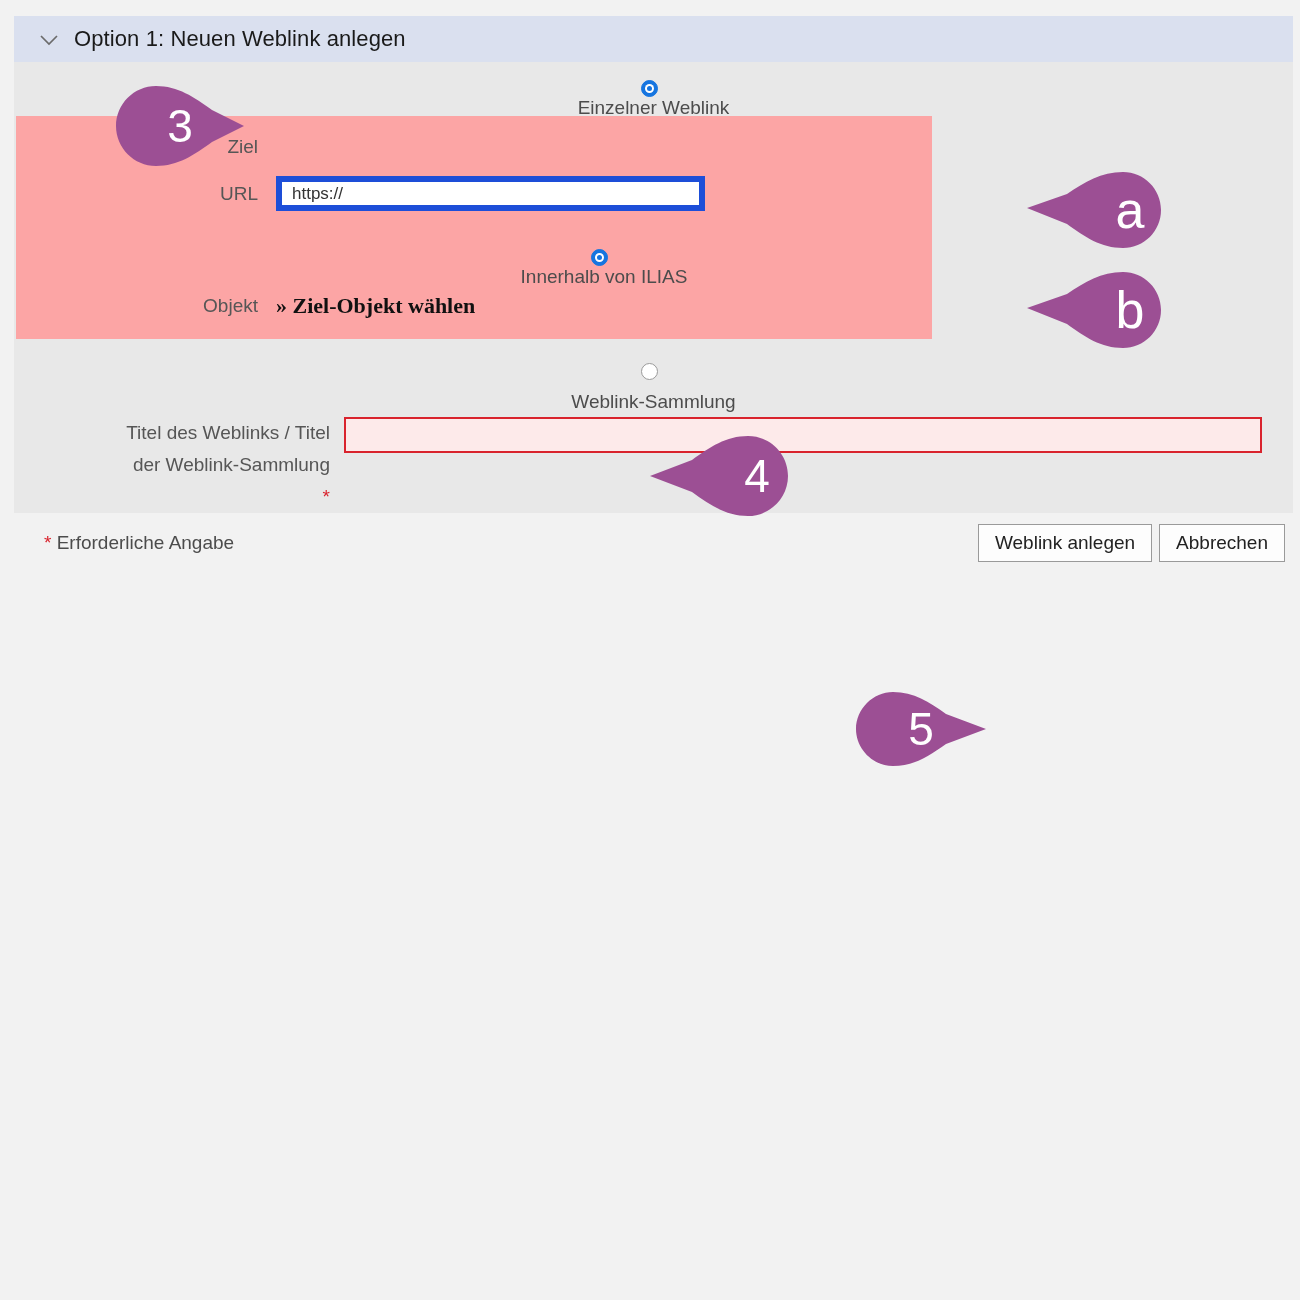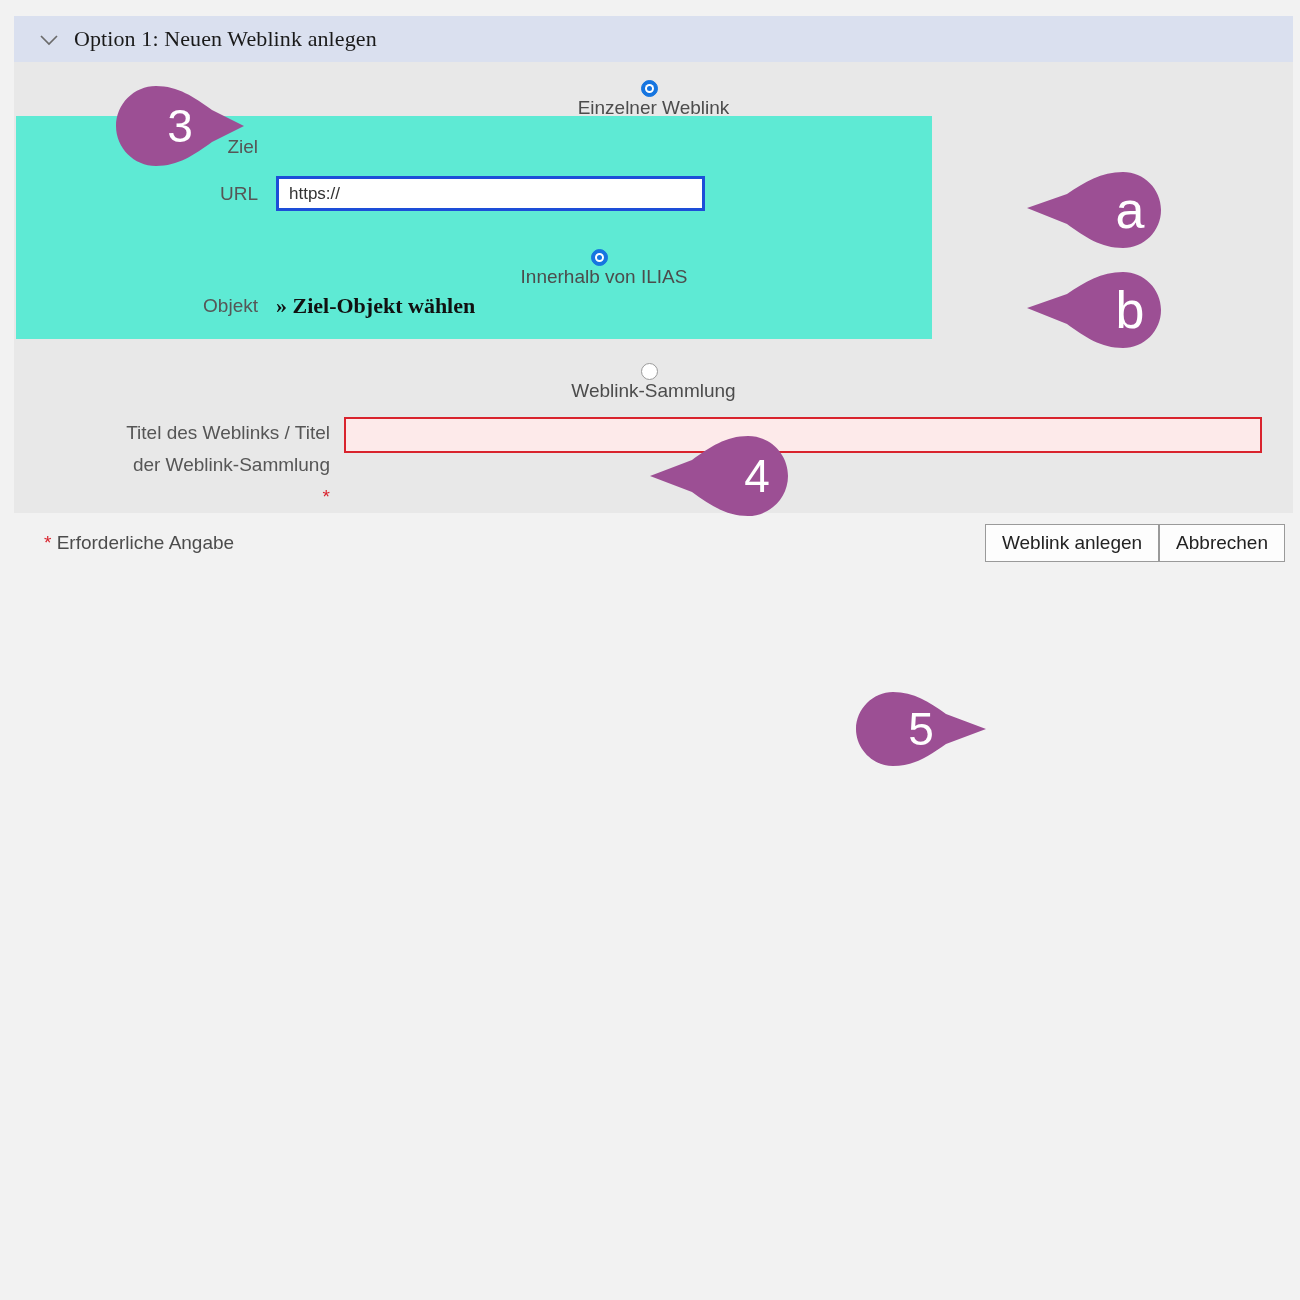--- a/index.html
+++ b/index.html
@@ -36,21 +36,20 @@
     width: 26px;
     height: 26px;
     margin-right: 12px;
     flex: 0 0 auto;
     display: block;
   }
   .form-header-title {
     font-size: 22px;
     color: #1a1a1a;
     letter-spacing: .1px;
-    font-family: Liberation Serif, serif;
   }
 
   .form-body {
     background: #e8e8e8;
     padding: 0;
     position: relative;
   }
 
   
   .frow {
@@ -120,39 +119,39 @@
     background: #1675e0;
     z-index: 2;
   }
   .radio-label {
     font-size: 19px;
     color: #4c4c4c;
   }
 
   
   .subpanel {
-    background: #5eead4;
+    background: #fca5a5;
     margin-left: 2px;
     padding: 16px 0 18px 0;
     width: 916px;
   }
   .sublabel {
     width: 260px;
     box-sizing: border-box;
     text-align: right;
     padding-right: 18px;
     font-size: 19px;
     color: #565656;
     line-height: 30px;
   }
 
   input.text-input {
     box-sizing: border-box;
     height: 35px;
-    border: 3px solid #1d4ed8;
+    border: 6px solid #1d4ed8;
     background: #fff;
     font-family: "Liberation Sans", sans-serif;
     font-size: 17px;
     color: #333;
     padding: 0 10px;
     outline: none;
   }
   #url-input { width: 429px; }
 
   .object-link {
@@ -197,20 +196,21 @@
     padding: 0 8px 0 30px;
     box-sizing: border-box;
   }
   .footer-note {
     font-size: 19px;
     color: #4c4c4c;
   }
   .footer-buttons {
     margin-left: auto;
     display: flex;
+    gap: 7px;
   }
   .btn {
     background: #fdfdfd;
     border: 1px solid #9a9a9a;
     font-family: "Liberation Sans", sans-serif;
     font-size: 19px;
     color: #222;
     padding: 7px 16px;
     line-height: 22px;
     cursor: pointer;
@@ -285,21 +285,21 @@
 
           <div class="frow" style="margin-top:12px;align-items:flex-end;">
             <div class="sublabel">Objekt</div>
             <div class="fctrl">
               <a href="#" class="object-link">» Ziel-Objekt wählen</a>
             </div>
           </div>
 
         </div>
 
-        <div class="radio-line" style="margin-top:24px;">
+        <div class="radio-line" style="margin-top:24px;gap:11px;">
           <span class="radio"></span>
           <span class="radio-label">Weblink-Sammlung</span>
         </div>
 
       </div>
     </div>
 
     <div class="frow" style="margin-top:24px;justify-content:space-between;">
       <div class="flabel" style="line-height:32px;">
         <span>Titel des Weblinks / Titel</span><br>

